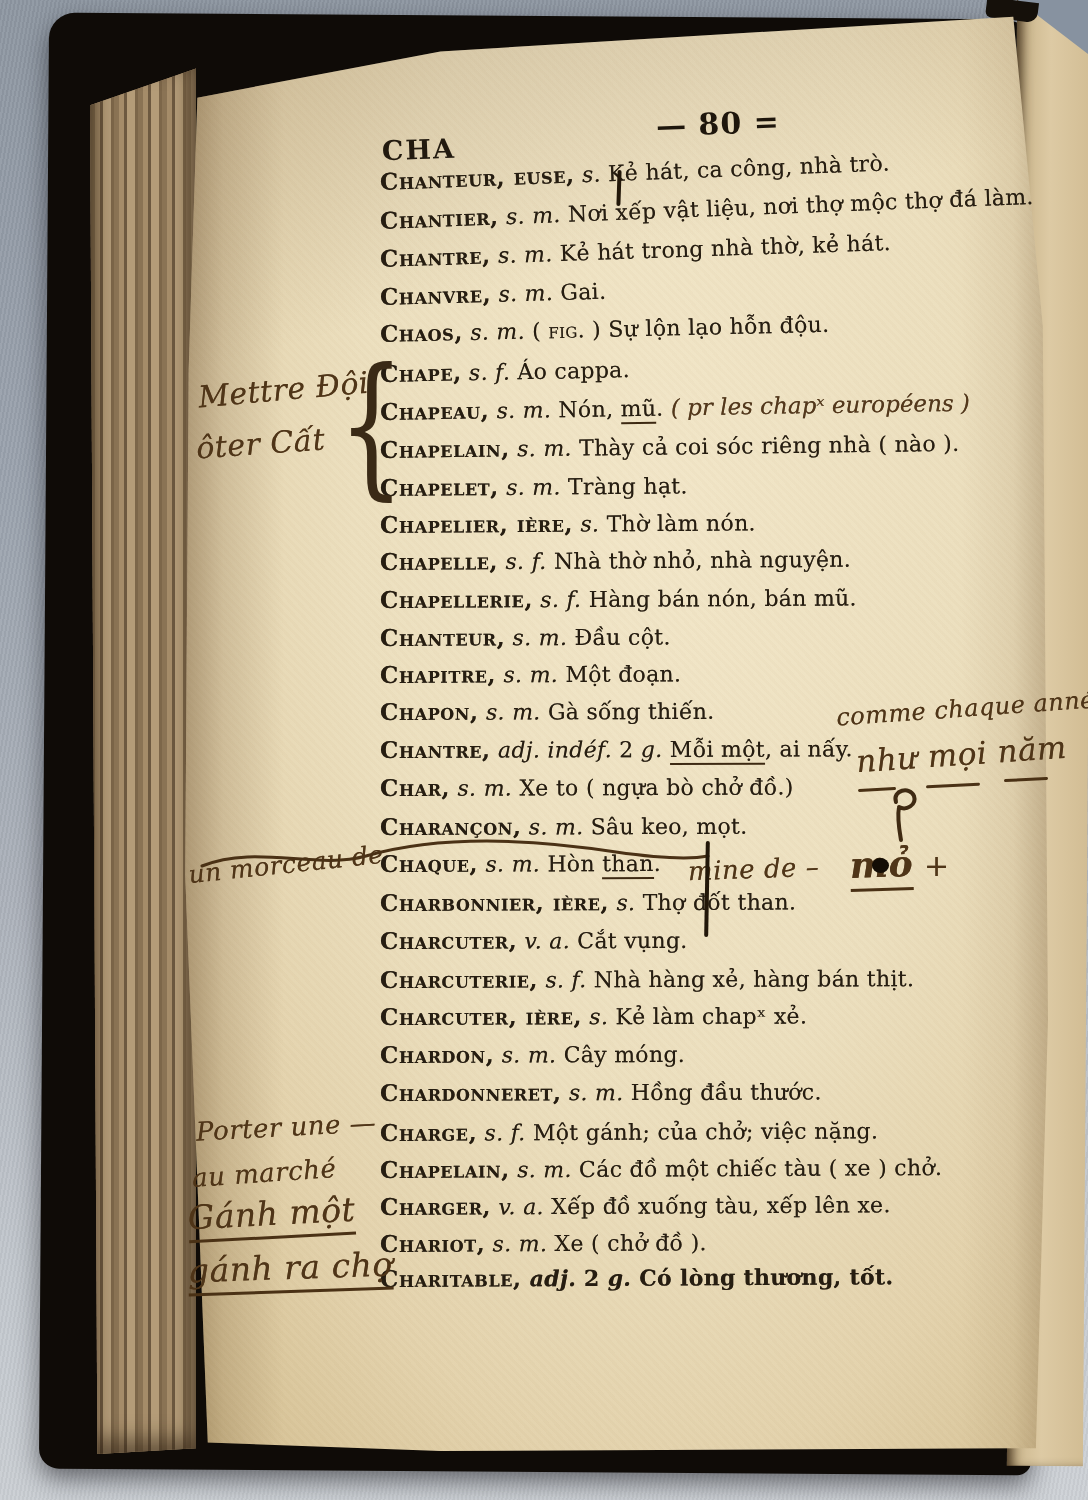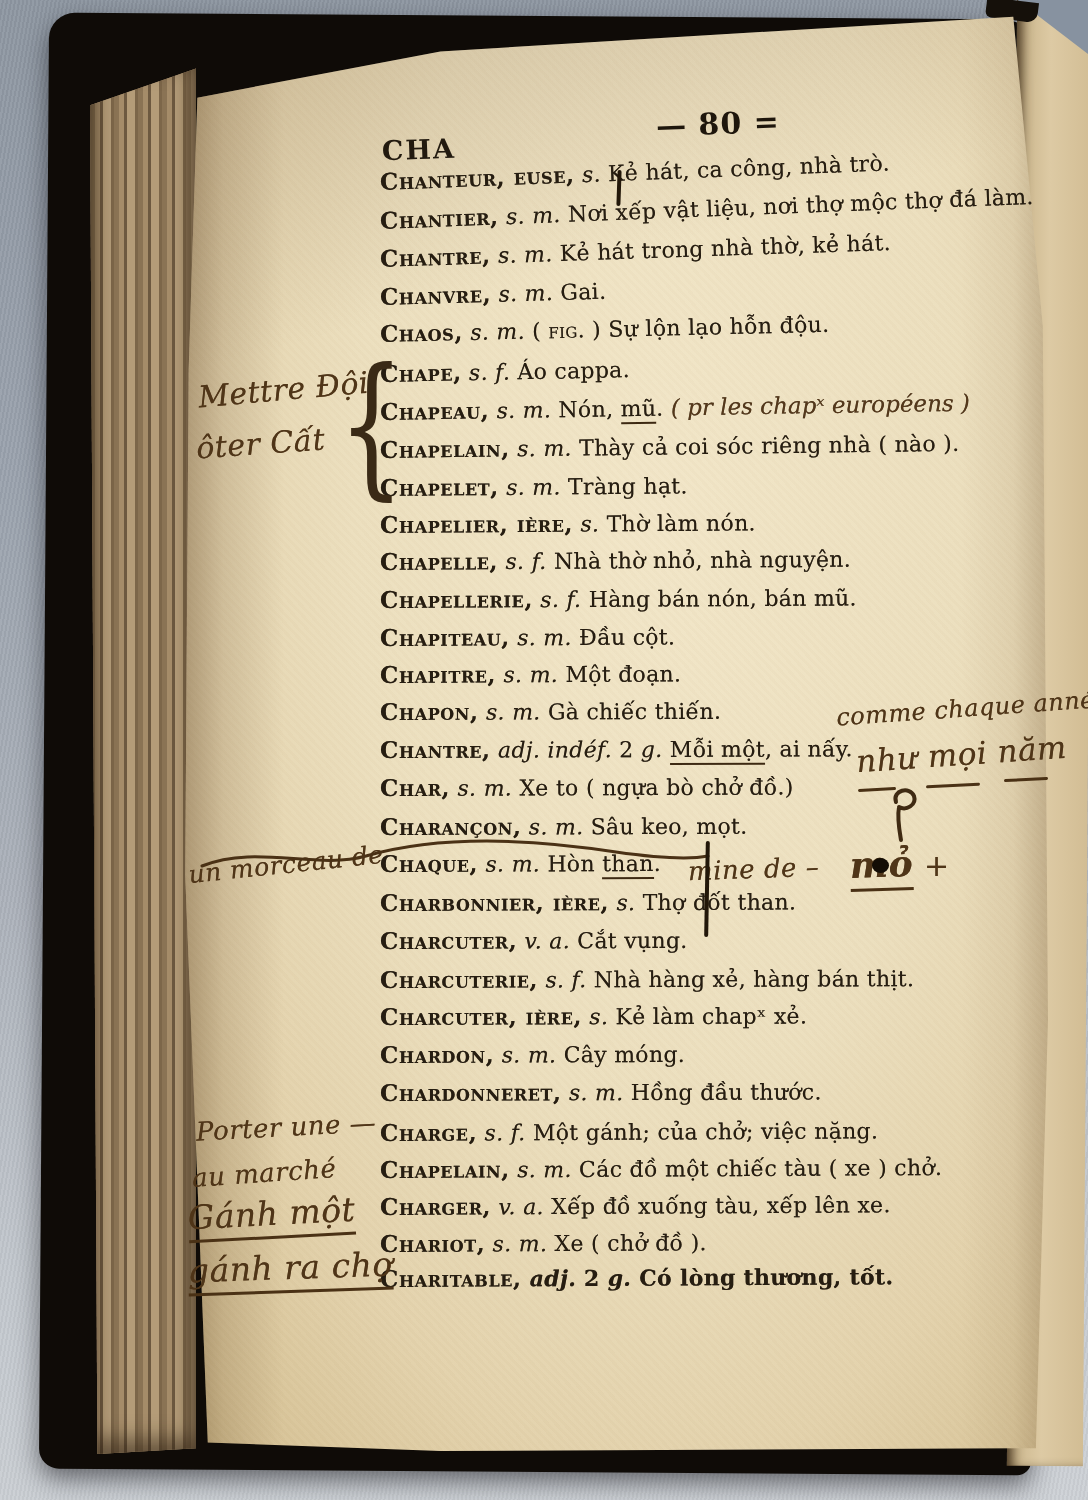--- a/index.html
+++ b/index.html
@@ -94,23 +94,23 @@
         <div class="entry" style="top: 247px; transform: rotate(-1.9deg);"><span class="seg-h">Chantre,</span><span class="seg-i"> s. m. </span><span class="seg-r">Kẻ hát trong nhà thờ, kẻ hát.</span></div>
         <div class="entry" style="top: 285px; transform: rotate(-1.6deg);"><span class="seg-h">Chanvre,</span><span class="seg-i"> s. m. </span><span class="seg-r">Gai.</span></div>
         <div class="entry" style="top: 322px; transform: rotate(-1.3deg);"><span class="seg-h">Chaos,</span><span class="seg-i"> s. m. </span><span class="seg-r">( </span><span class="seg-sc">fig.</span><span class="seg-r"> ) Sự lộn lạo hỗn độu.</span></div>
         <div class="entry" style="top: 362px; transform: rotate(-1.1deg);"><span class="seg-h">Chape,</span><span class="seg-i"> s. f. </span><span class="seg-r">Áo cappa.</span></div>
         <div class="entry" style="top: 400px; transform: rotate(-0.9deg);"><span class="seg-h">Chapeau,</span><span class="seg-i"> s. m. </span><span class="seg-r">Nón, </span><span class="seg-u">mũ</span><span class="seg-r">.</span><span class="seg-hw"> ( pr les chapˣ européens )</span></div>
         <div class="entry" style="top: 438px; transform: rotate(-0.7deg);"><span class="seg-h">Chapelain,</span><span class="seg-i"> s. m. </span><span class="seg-r">Thày cả coi sóc riêng nhà ( nào ).</span></div>
         <div class="entry" style="top: 476px; transform: rotate(-0.5deg);"><span class="seg-h">Chapelet,</span><span class="seg-i"> s. m. </span><span class="seg-r">Tràng hạt.</span></div>
         <div class="entry" style="top: 513px; transform: rotate(-0.4deg);"><span class="seg-h">Chapelier, ière,</span><span class="seg-i"> s. </span><span class="seg-r">Thờ làm nón.</span></div>
         <div class="entry" style="top: 550px; transform: rotate(-0.4deg);"><span class="seg-h">Chapelle,</span><span class="seg-i"> s. f. </span><span class="seg-r">Nhà thờ nhỏ, nhà nguyện.</span></div>
         <div class="entry" style="top: 588px; transform: rotate(-0.3deg);"><span class="seg-h">Chapellerie,</span><span class="seg-i"> s. f. </span><span class="seg-r">Hàng bán nón, bán mũ.</span></div>
-        <div class="entry" style="top: 626px; transform: rotate(-0.3deg);"><span class="seg-h">Chapiteau,</span><span class="seg-i"> s. m. </span><span class="seg-r">Đầu cột.</span></div>
+        <div class="entry" style="top: 626px; transform: rotate(-0.3deg);"><span class="seg-h">Chanteur,</span><span class="seg-i"> s. m. </span><span class="seg-r">Đầu cột.</span></div>
         <div class="entry" style="top: 663px; transform: rotate(-0.3deg);"><span class="seg-h">Chapitre,</span><span class="seg-i"> s. m. </span><span class="seg-r">Một đoạn.</span></div>
-        <div class="entry" style="top: 700px; transform: rotate(-0.2deg);"><span class="seg-h">Chapon,</span><span class="seg-i"> s. m. </span><span class="seg-r">Gà chiếc thiến.</span></div>
+        <div class="entry" style="top: 700px; transform: rotate(-0.2deg);"><span class="seg-h">Chapon,</span><span class="seg-i"> s. m. </span><span class="seg-r">Gà sống thiến.</span></div>
         <div class="entry" style="top: 738px; transform: rotate(-0.2deg);"><span class="seg-h">Chantre,</span><span class="seg-i"> adj. indéf. </span><span class="seg-r">2 </span><span class="seg-i">g. </span><span class="seg-u">Mỗi một</span><span class="seg-r">, ai nấy.</span></div>
         <div class="entry" style="top: 776px; transform: rotate(-0.2deg);"><span class="seg-h">Char,</span><span class="seg-i"> s. m. </span><span class="seg-r">Xe to ( ngựa bò chở đồ.)</span></div>
         <div class="entry" style="top: 815px; transform: rotate(-0.2deg);"><span class="seg-h">Charançon,</span><span class="seg-i"> s. m. </span><span class="seg-r">Sâu keo, mọt.</span></div>
         <div class="entry" style="top: 852px; transform: rotate(-0.2deg);"><span class="seg-h">Chaque,</span><span class="seg-i"> s. m. </span><span class="seg-r">Hòn </span><span class="seg-u">than</span><span class="seg-r">.</span></div>
         <div class="entry" style="top: 891px; transform: rotate(-0.2deg);"><span class="seg-h">Charbonnier, ière,</span><span class="seg-i"> s. </span><span class="seg-r">Thợ đốt than.</span></div>
         <div class="entry" style="top: 929px; transform: rotate(-0.2deg);"><span class="seg-h">Charcuter,</span><span class="seg-i"> v. a. </span><span class="seg-r">Cắt vụng.</span></div>
         <div class="entry" style="top: 968px; transform: rotate(-0.2deg);"><span class="seg-h">Charcuterie,</span><span class="seg-i"> s. f. </span><span class="seg-r">Nhà hàng xẻ, hàng bán thịt.</span></div>
         <div class="entry" style="top: 1005px; transform: rotate(-0.2deg);"><span class="seg-h">Charcuter, ière,</span><span class="seg-i"> s. </span><span class="seg-r">Kẻ làm chapˣ xẻ.</span></div>
         <div class="entry" style="top: 1043px; transform: rotate(-0.2deg);"><span class="seg-h">Chardon,</span><span class="seg-i"> s. m. </span><span class="seg-r">Cây móng.</span></div>
         <div class="entry" style="top: 1081px; transform: rotate(-0.2deg);"><span class="seg-h">Chardonneret,</span><span class="seg-i"> s. m. </span><span class="seg-r">Hồng đầu thước.</span></div>

